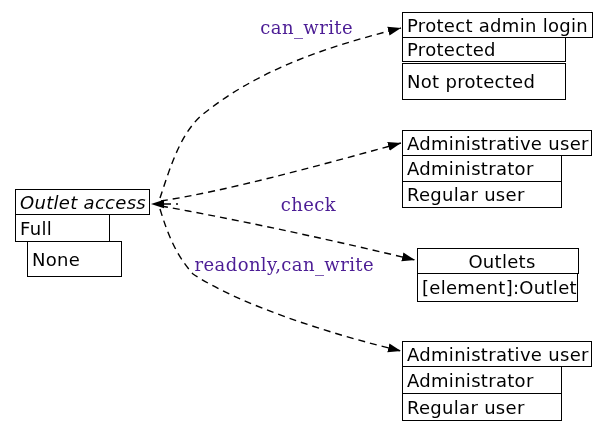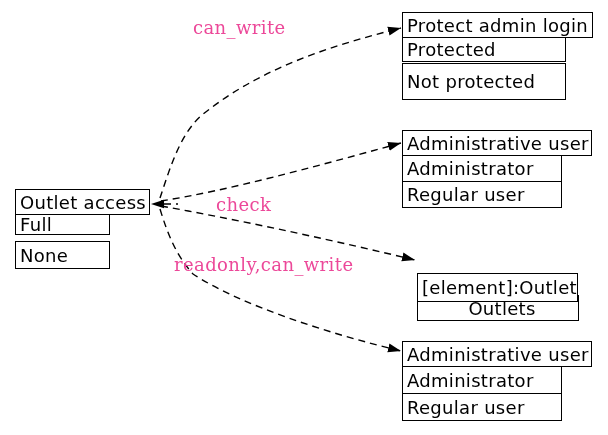--- a/index.html
+++ b/index.html
@@ -38,29 +38,28 @@
     letter-spacing: 0.3px;
     display: flex;
     align-items: center;
     padding-left: 4px;
     white-space: nowrap;
     overflow: hidden;
   }
   .box.center {
     justify-content: center;
     padding-left: 8px;
-    margin-top: 47px;
   }
   .edge-label {
     position: absolute;
     font-family: "DejaVu Serif", "Liberation Serif", serif;
     font-size: 18px;
     letter-spacing: 0.4px;
-    color: #ec4899;
-    text-align: left;
+    color: #4c1d95;
+    text-align: right;
     white-space: nowrap;
   }
 </style>
 </head>
 <body>
 
 <div class="canvas">
 
   <svg class="edges-svg" viewBox="0 0 608 435" xmlns="http://www.w3.org/2000/svg">
     <defs>
@@ -79,23 +78,23 @@
 
     <path class="edge" d="M164,204 L178,204"></path>
     <polygon points="151,204 164,199.7 164,208.3" fill="#000000"></polygon>
   </svg>
 
   <div class="edge-label" style="left:193px; top:17px; width:160px;">can_write</div>
   <div class="edge-label" style="left:174px; top:254px; width:200px;">readonly,can_write</div>
   <div class="edge-label" style="left:216px; top:194px; width:120px;">check</div>
 
   <div>
-    <div class="box" style="left:15px; top:189px; width:135px; height:26px;">Outlet access</div>
-    <div class="box" style="left:15px; top:214px; width:95px; height:21px;">Full</div>
-    <div class="box" style="left:15px; top:241px; width:95px; height:28px;">None</div>
+    <div class="box" style="left:15px; top:189px; width:135px; height:26px;font-style:italic;">Outlet access</div>
+    <div class="box" style="left:15px; top:214px; width:95px; height:28px;">Full</div>
+    <div class="box" style="left:27px; top:241px; width:95px; height:36px;">None</div>
   </div>
 
   <div>
     <div class="box" style="left:402px; top:12px; width:191px; height:26px;">Protect admin login</div>
     <div class="box" style="left:402px; top:37px; width:164px; height:25px;">Protected</div>
     <div class="box" style="left:402px; top:63px; width:164px; height:37px;">Not protected</div>
   </div>
 
   <div>
     <div class="box" style="left:402px; top:130px; width:190px; height:26px;">Administrative user</div>

